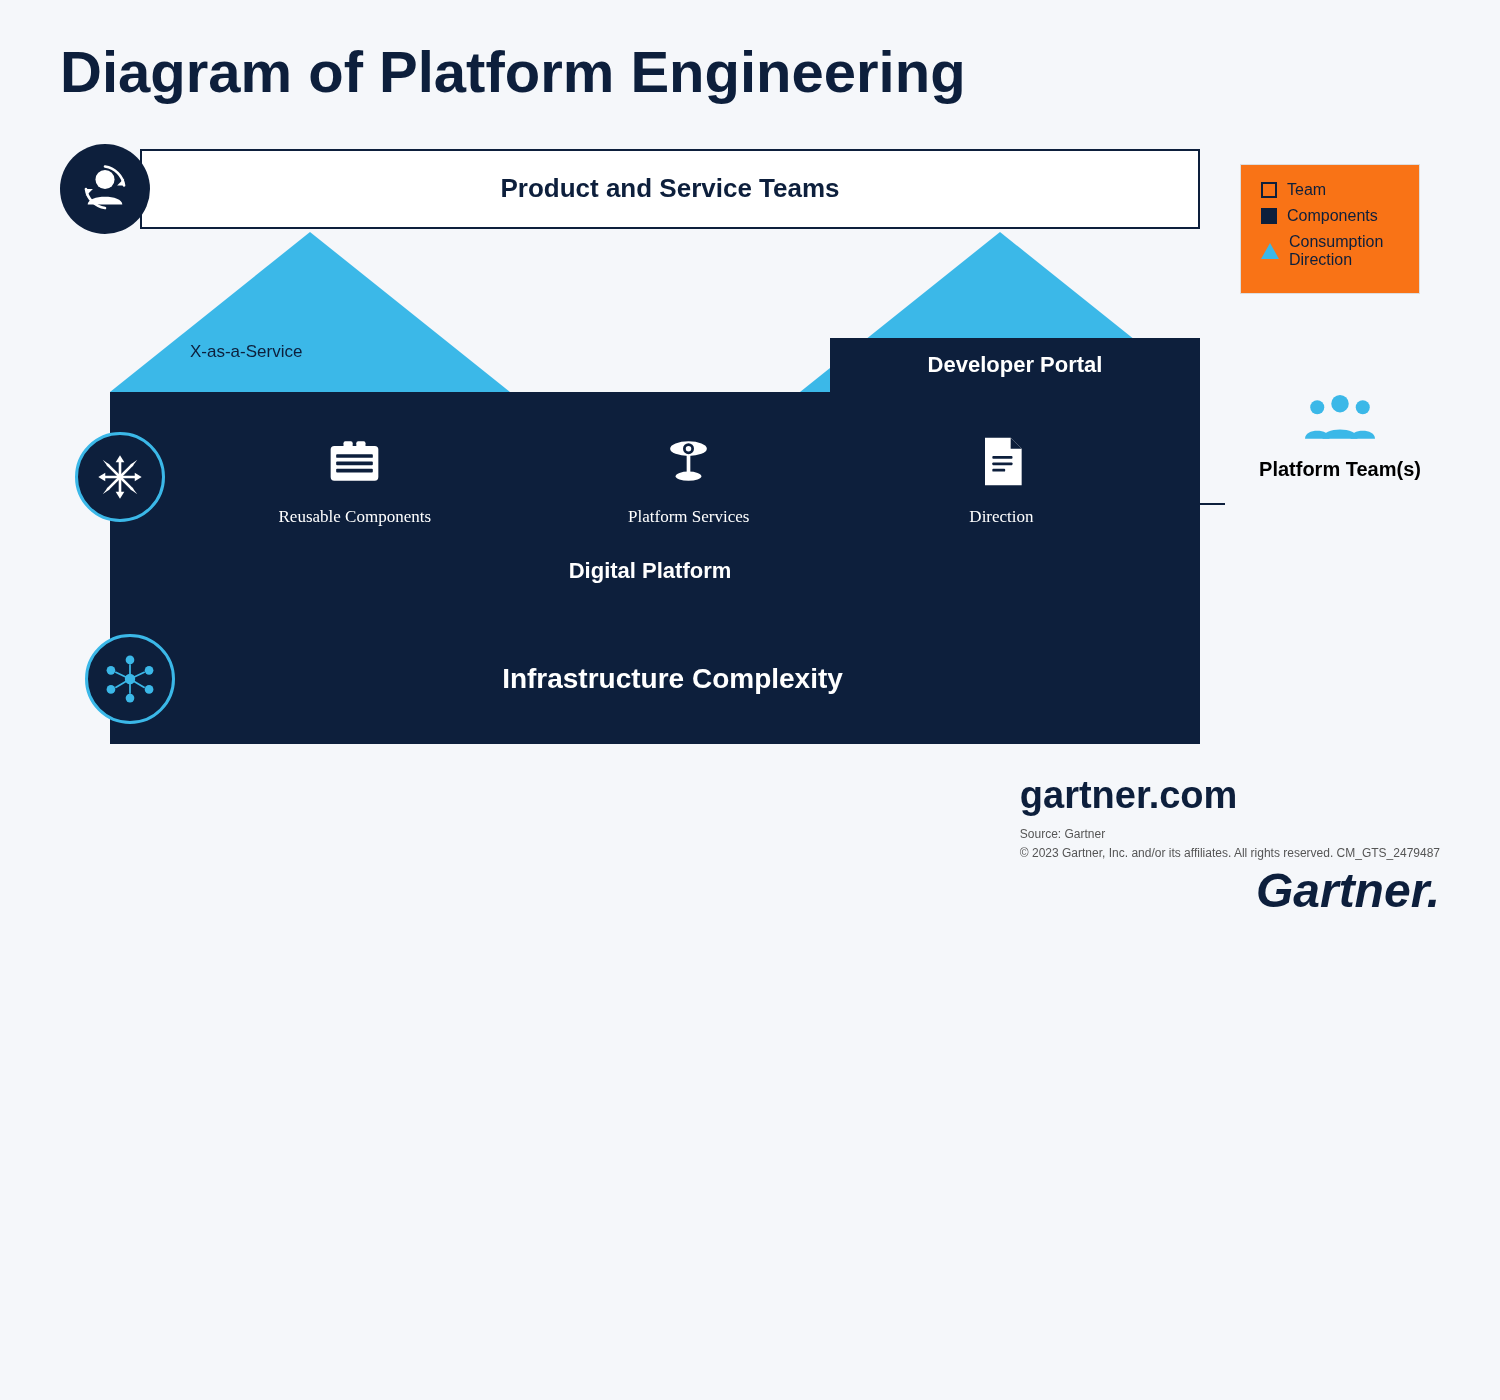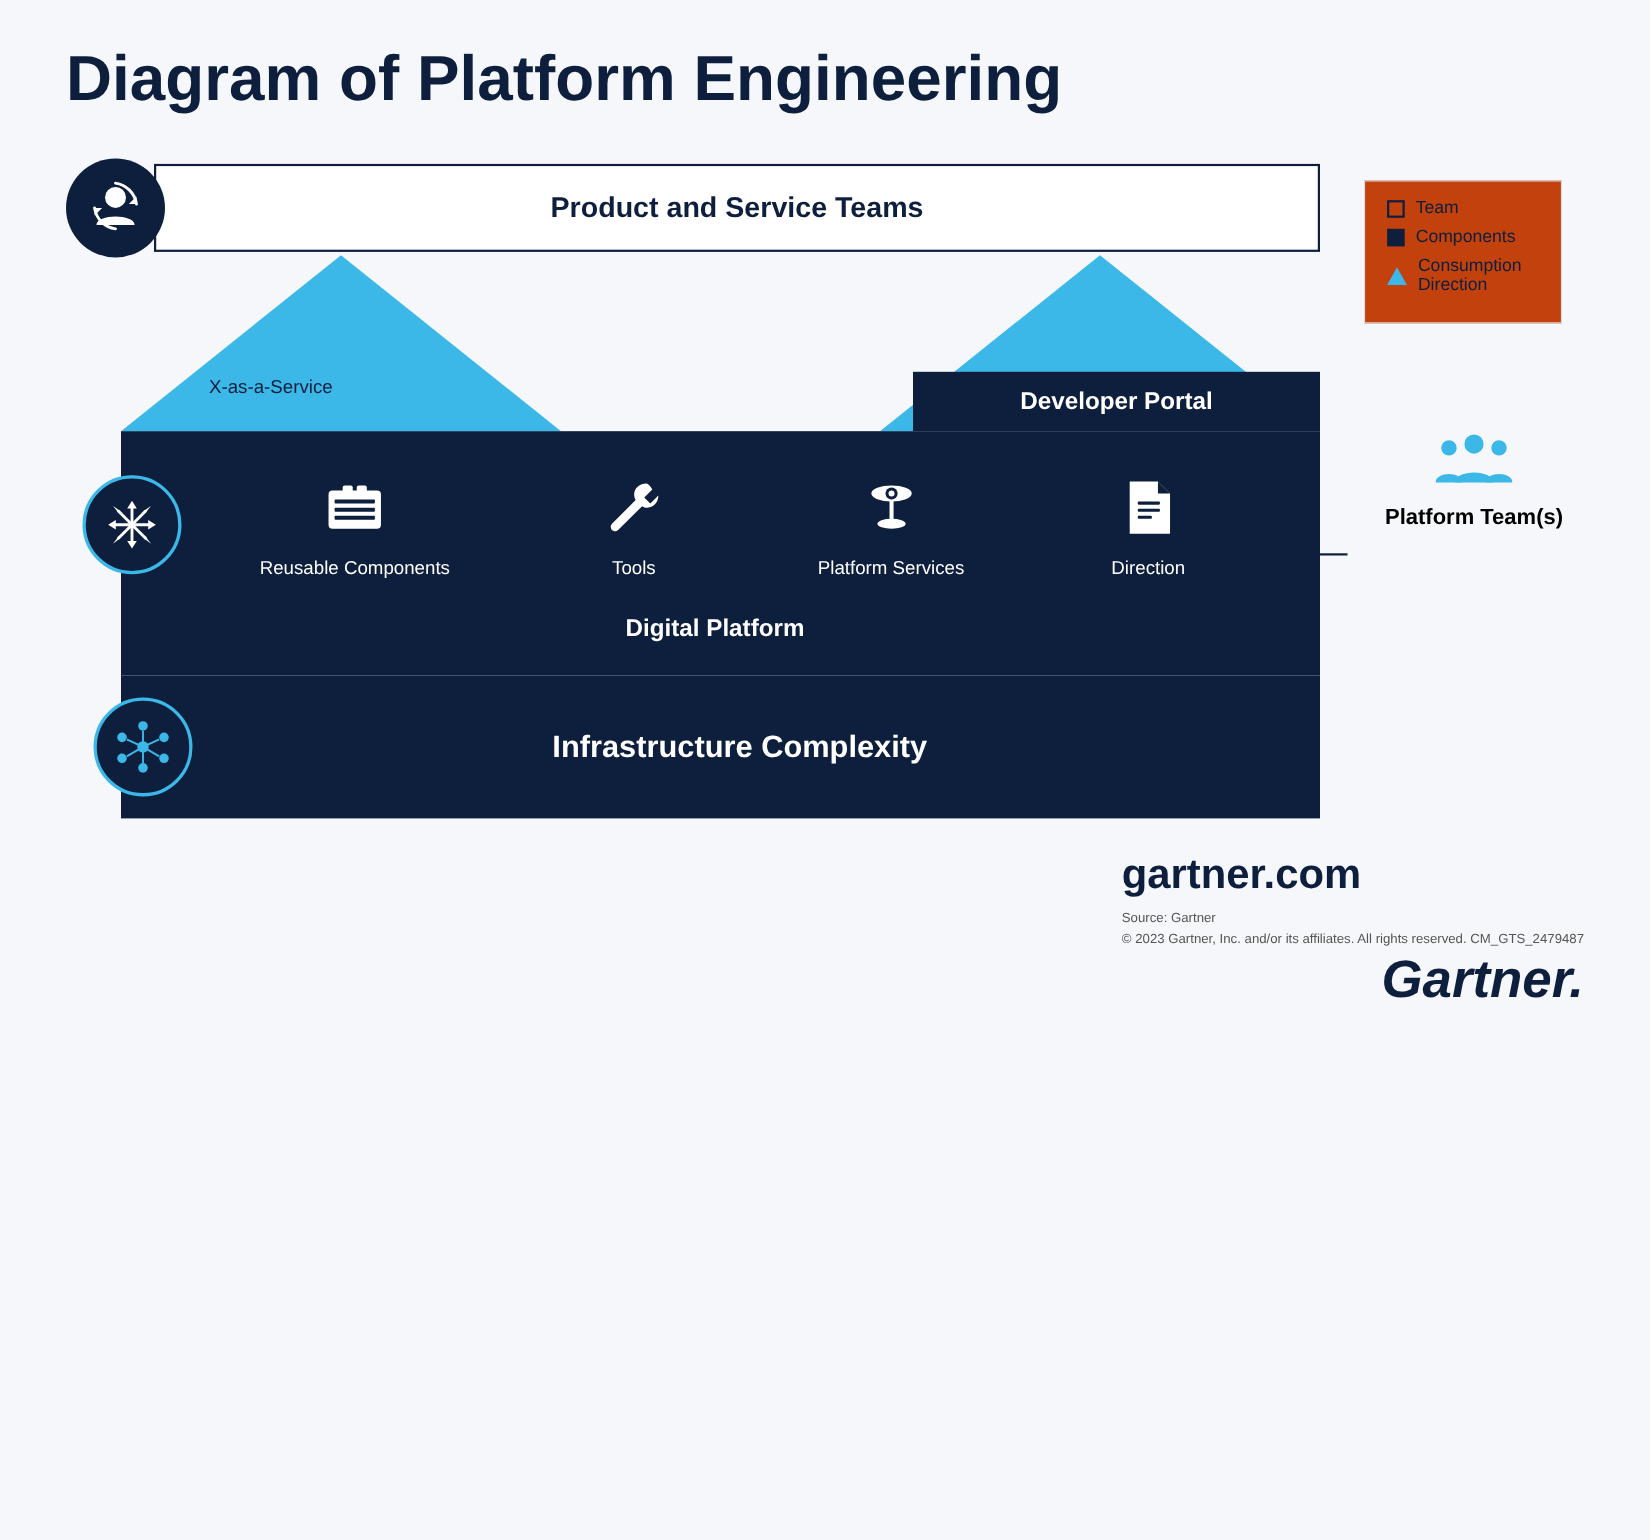--- a/index.html
+++ b/index.html
@@ -44,21 +44,21 @@
     .diagram-right {
       width: 200px;
       display: flex;
       flex-direction: column;
       gap: 40px;
       padding-top: 20px;
     }
 
     
     .legend {
-      background: #c2410c;
+      background: #f97316;
       border: 1px solid #ddd;
       padding: 16px 20px;
       width: 180px;
     }
 
     .legend-item {
       display: flex;
       align-items: center;
       gap: 10px;
       margin-bottom: 8px;
@@ -268,20 +268,21 @@
     .platform-item-icon svg {
       fill: white;
       width: 55px;
       height: 55px;
     }
 
     .platform-item-label {
       font-size: 17px;
       color: white;
       line-height: 1.3;
+      font-family: Liberation Serif, serif;
     }
 
     .digital-platform-label {
       text-align: center;
       font-size: 22px;
       font-weight: 700;
       color: white;
       margin-top: 20px;
     }
 
@@ -487,28 +488,20 @@
                   <rect x="32" y="8" width="10" height="8" rx="2" fill="white"></rect>
 
                   <rect x="10" y="22" width="40" height="4" rx="1" fill="#0d1f3c"></rect>
                   <rect x="10" y="30" width="40" height="4" rx="1" fill="#0d1f3c"></rect>
                   <rect x="10" y="38" width="40" height="4" rx="1" fill="#0d1f3c"></rect>
                 </svg>
               </div>
               <span class="platform-item-label">Reusable Components</span>
             </div>
 
-            <div class="platform-item">
-              <div class="platform-item-icon">
-                <svg viewBox="0 0 60 60" xmlns="http://www.w3.org/2000/svg" fill="white">
-                  <path d="M42 6 C36 6 30 10 30 17 C30 19 30.5 21 31.5 22.5 L8 46 C6.3 47.7 6.3 50.4 8 52.1 C9.7 53.8 12.4 53.8 14.1 52.1 L38 28.5 C39.5 29.5 41.3 30 43 30 C50 30 54 24 54 18 L46 26 L40 20 L48 12 C46 8.3 44 6 42 6Z"></path>
-                </svg>
-              </div>
-              <span class="platform-item-label">Tools</span>
-            </div>
 
             <div class="platform-item">
               <div class="platform-item-icon">
                 <svg viewBox="0 0 60 60" xmlns="http://www.w3.org/2000/svg" fill="white">
 
                   <ellipse cx="30" cy="16" rx="20" ry="8" fill="white"></ellipse>
                   <rect x="28" y="20" width="4" height="24" fill="white"></rect>
                   <ellipse cx="30" cy="46" rx="14" ry="5" fill="white"></ellipse>
                   <circle cx="30" cy="16" r="6" fill="#0d1f3c"></circle>
                   <circle cx="30" cy="16" r="3" fill="white"></circle>

